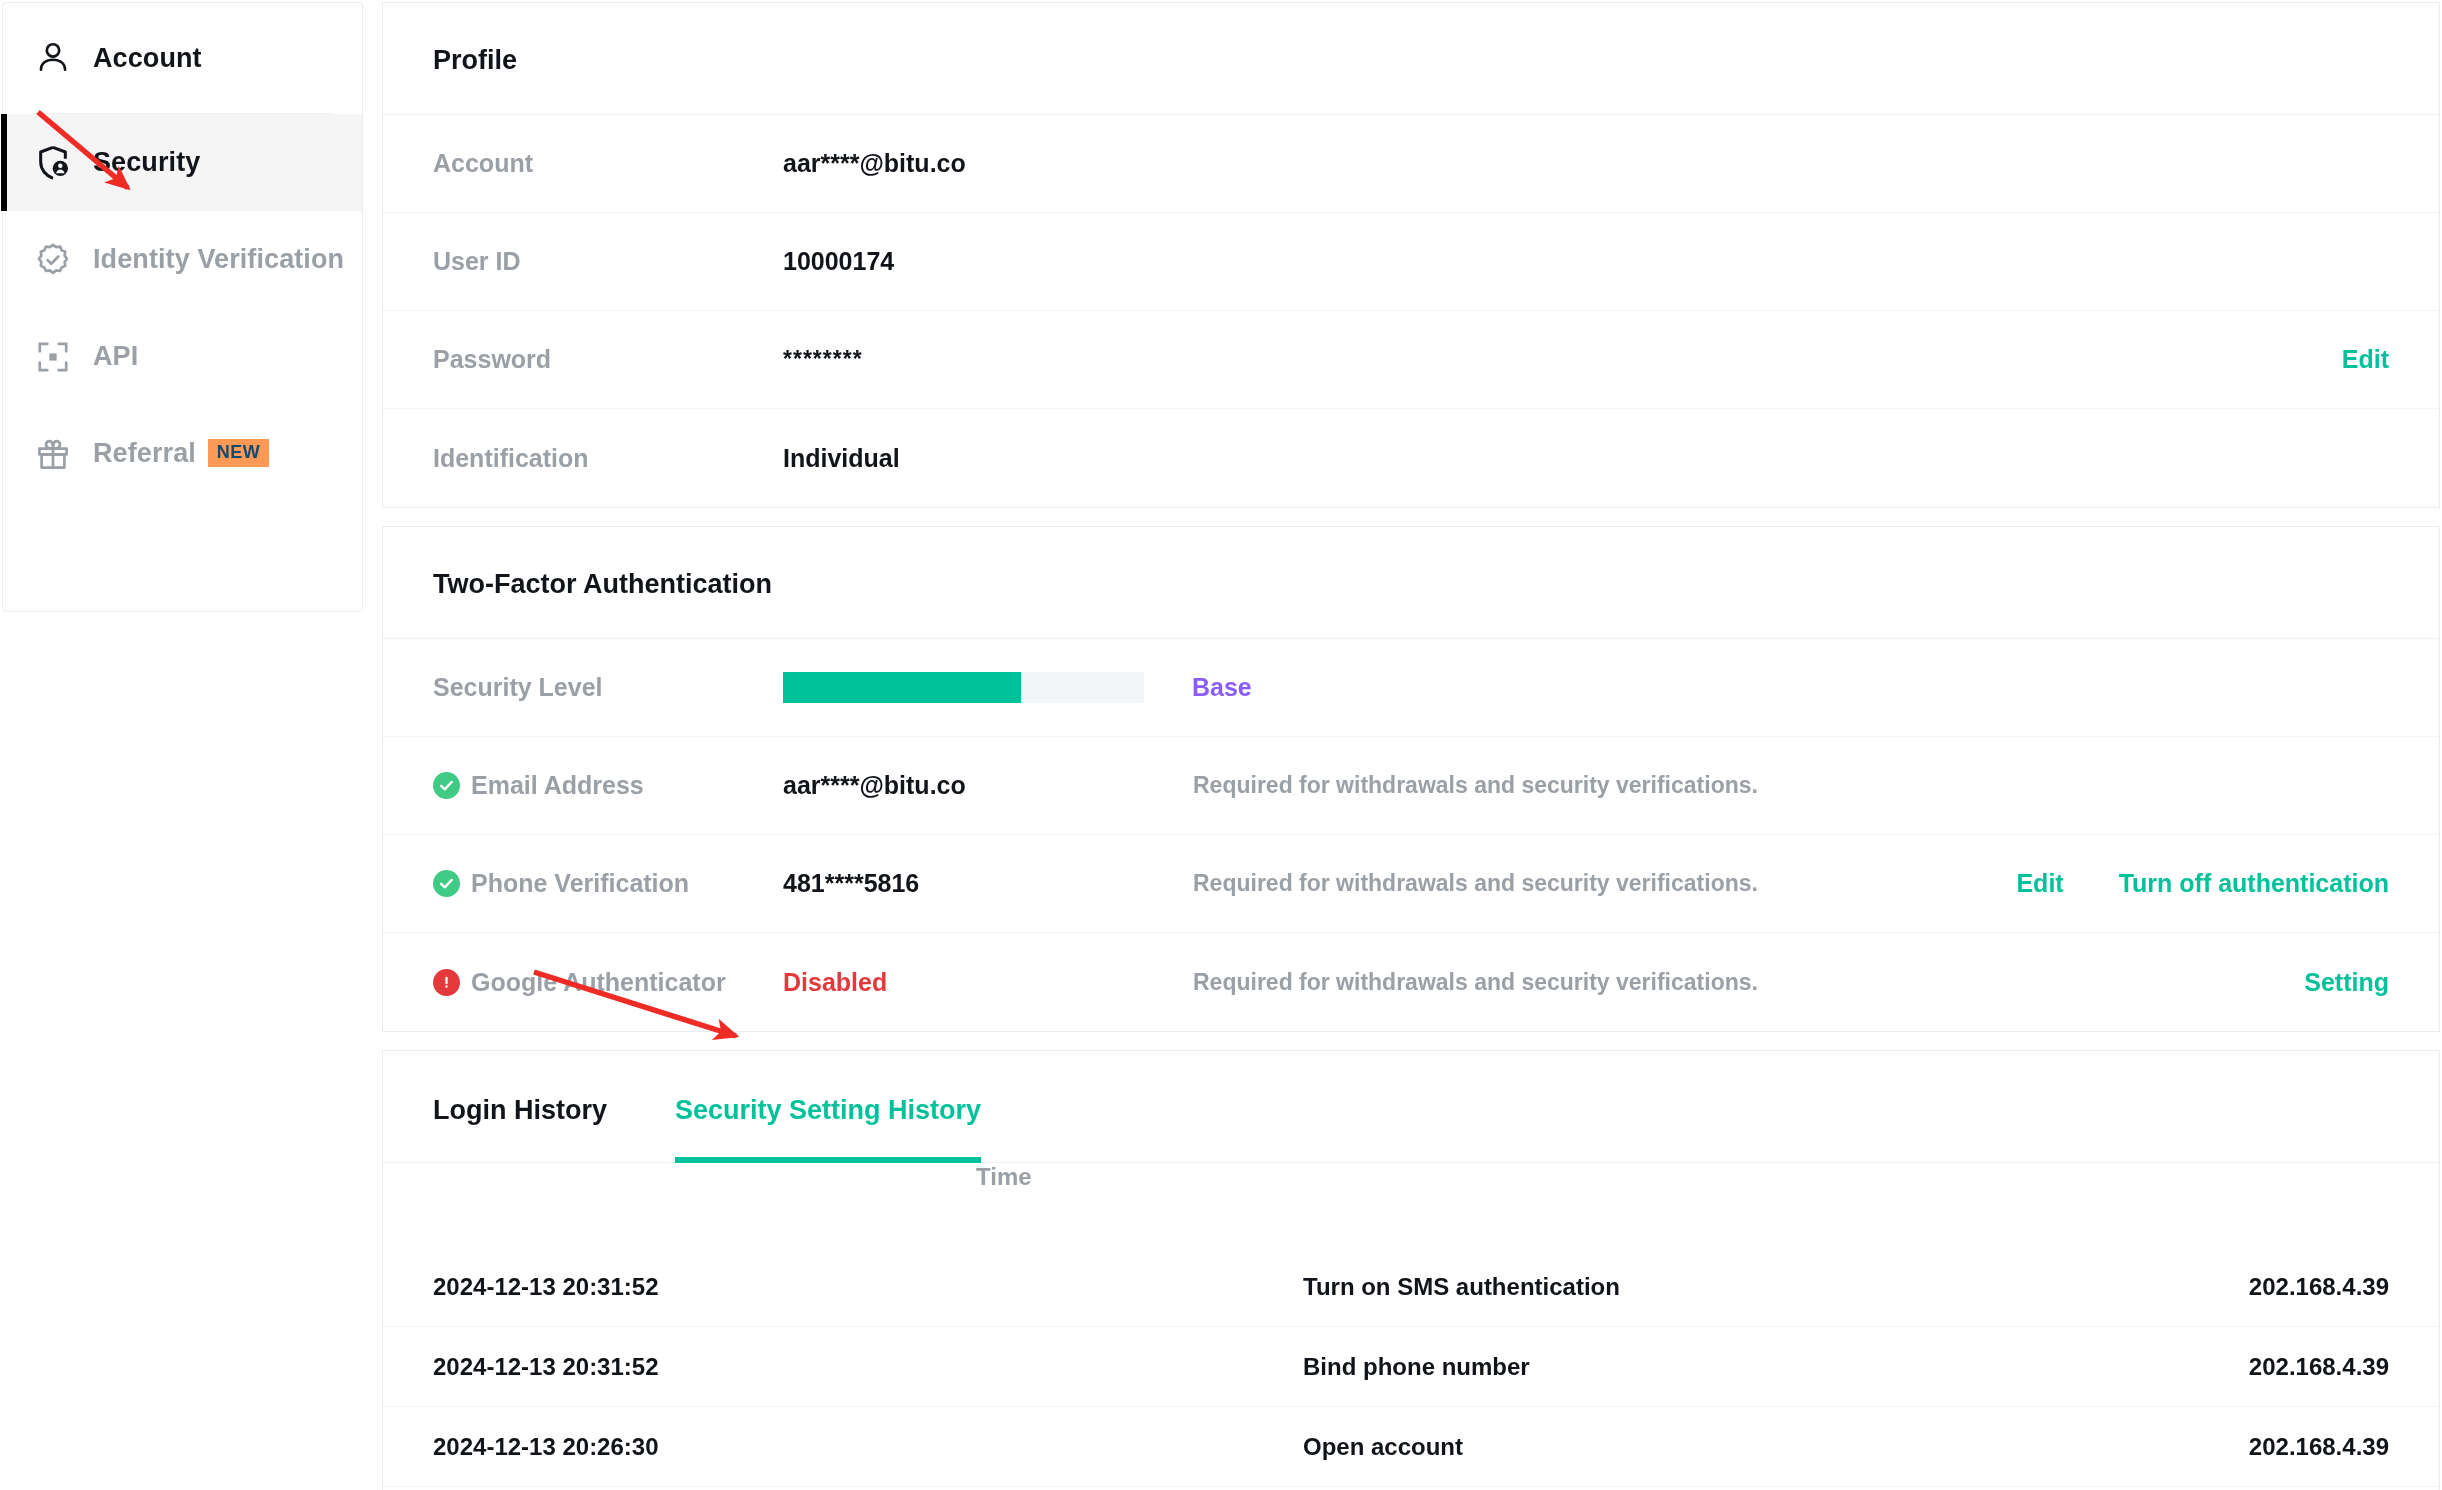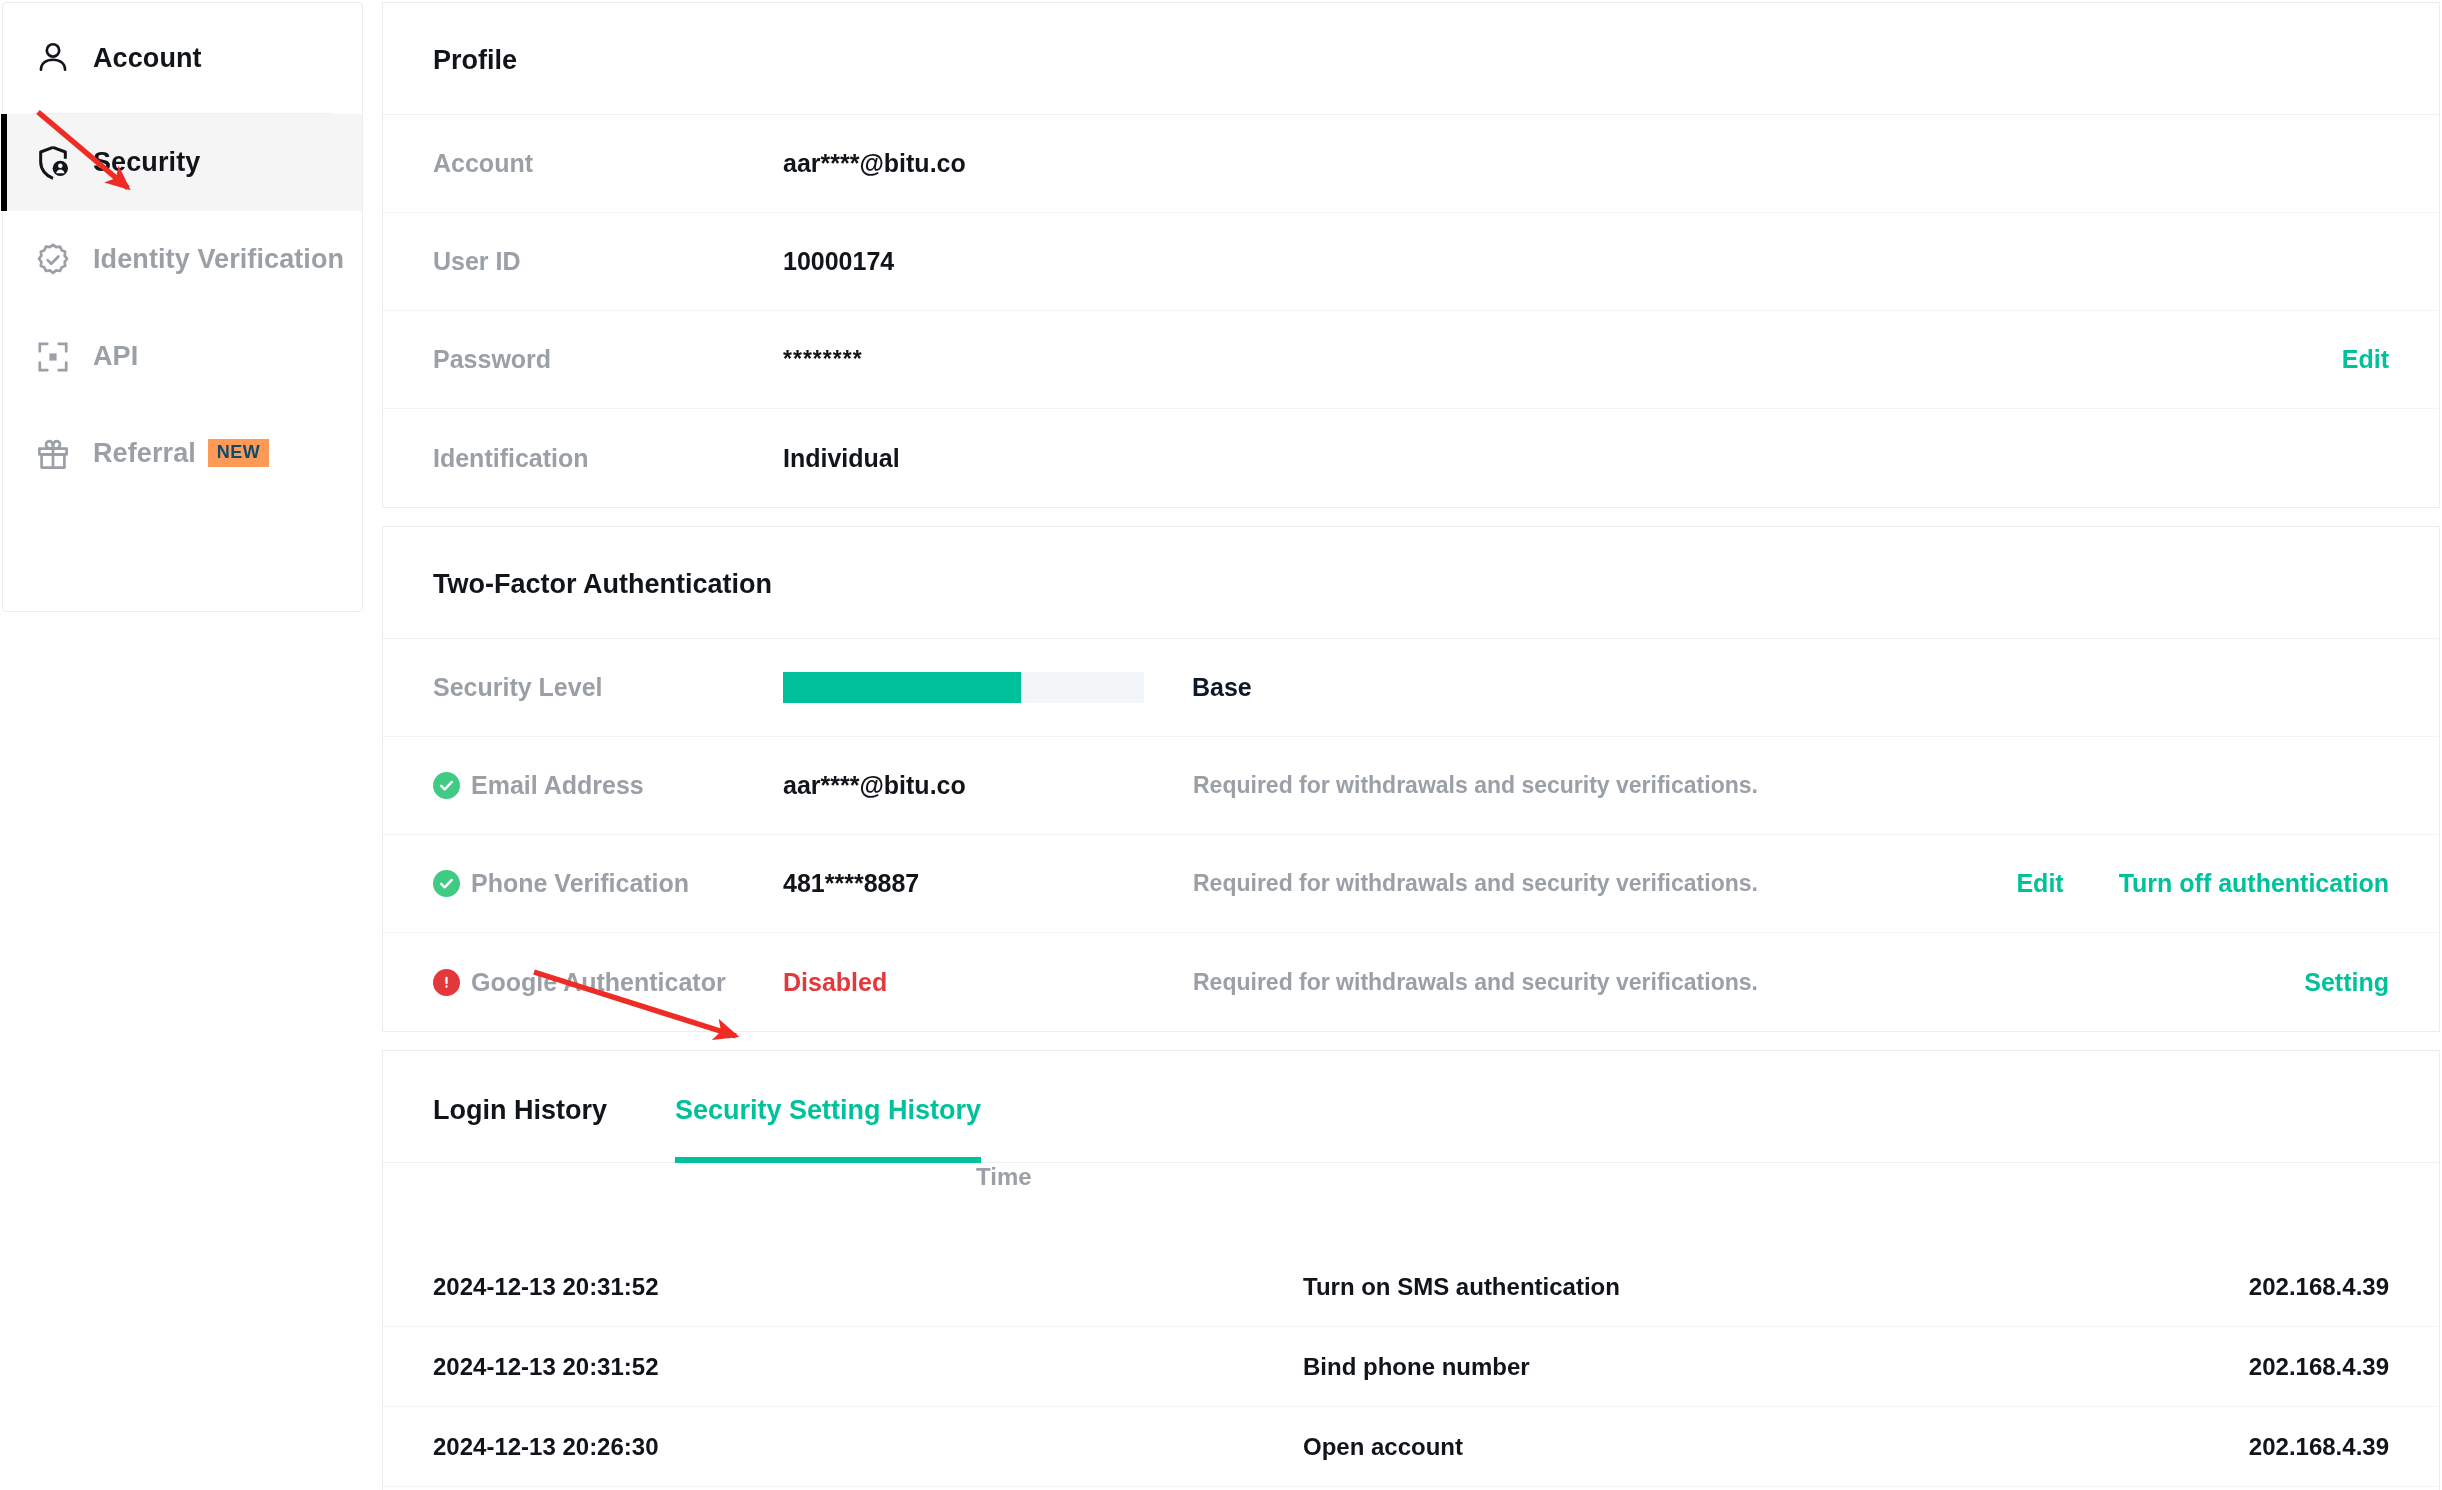--- a/index.html
+++ b/index.html
@@ -173,21 +173,21 @@
     background: #f2f6f8;
     overflow: hidden;
   }
   .bar-fill {
     height: 100%;
     background: #00c29a;
   }
   .bar-text {
     font-size: 25px;
     font-weight: bold;
-    color: #0f172a;
+    color: #8b5cf6;
     margin-left: 48px;
   }
 
   
   .tabs {
     display: flex;
     gap: 0;
     padding: 0 50px;
     border-bottom: 1px solid #eef1f5;
   }
@@ -379,21 +379,21 @@
 
       <div class="row">
         <div class="row-label">
           <span class="st-ico st-ok">
             <svg width="17" height="17" viewBox="0 0 24 24" fill="none" stroke="#ffffff" stroke-width="3.4" stroke-linecap="round" stroke-linejoin="round">
                 <path d="M4.5 12.4l5 5 10-10.4"></path>
               </svg>
           </span>
           <span>Phone Verification</span>
         </div>
-        <div class="row-value">481****8887</div>
+        <div class="row-value">481****5816</div>
         <div class="row-desc">Required for withdrawals and security verifications.</div>
         <div class="row-actions">
           <span class="link">Edit</span>
           <span class="link">Turn off authentication</span>
         </div>
       </div>
 
       <div class="row">
         <div class="row-label">
           <span class="st-ico st-bad">

